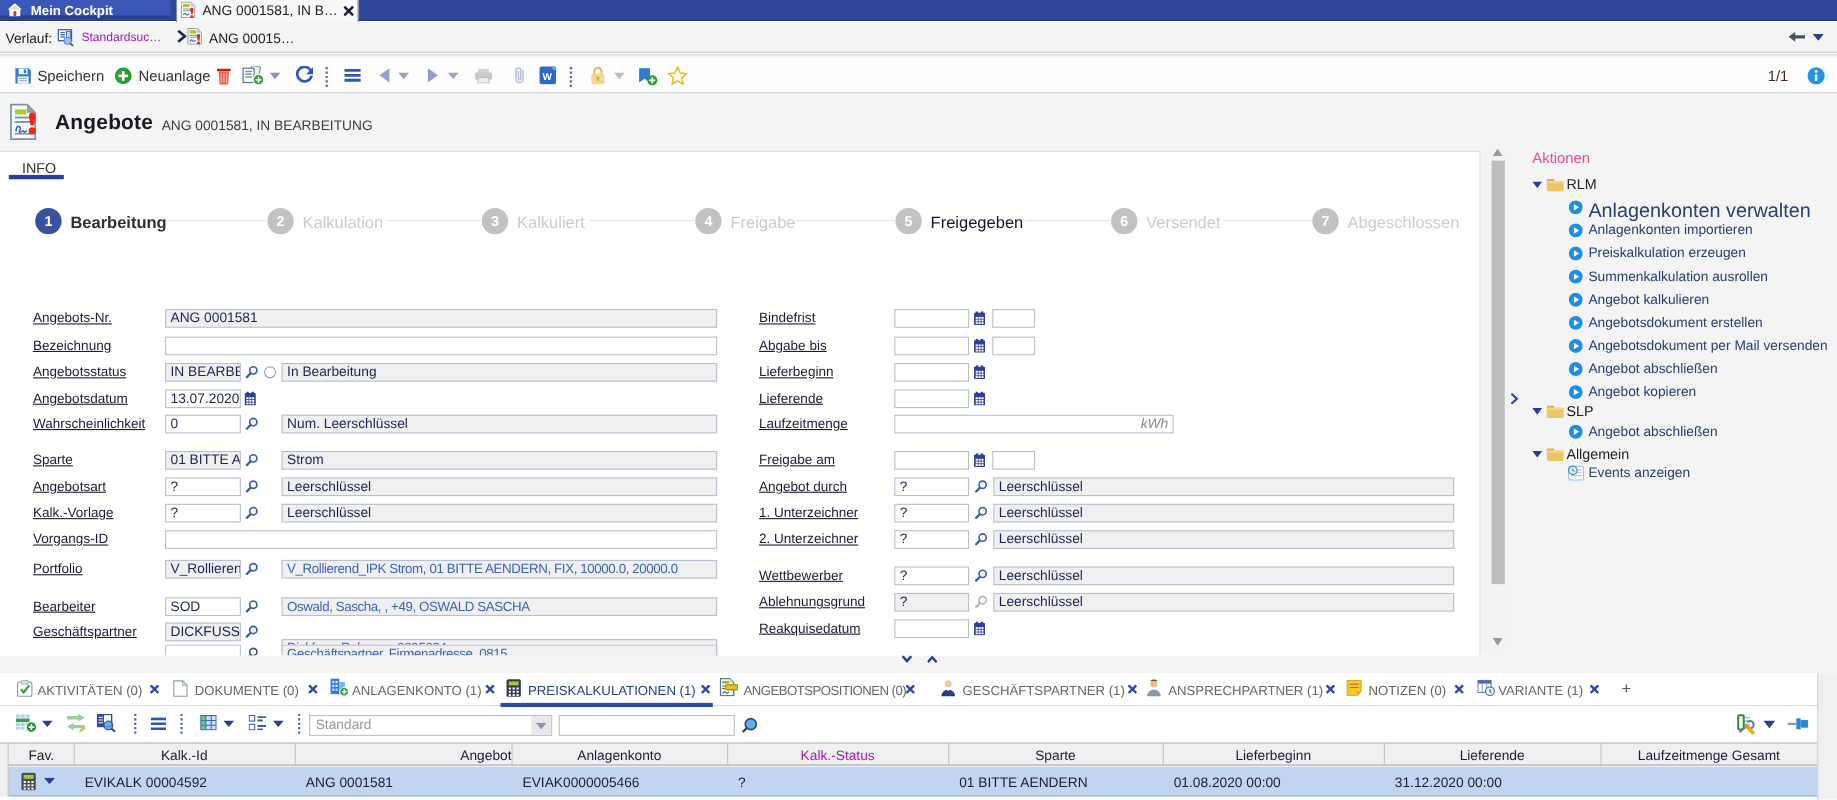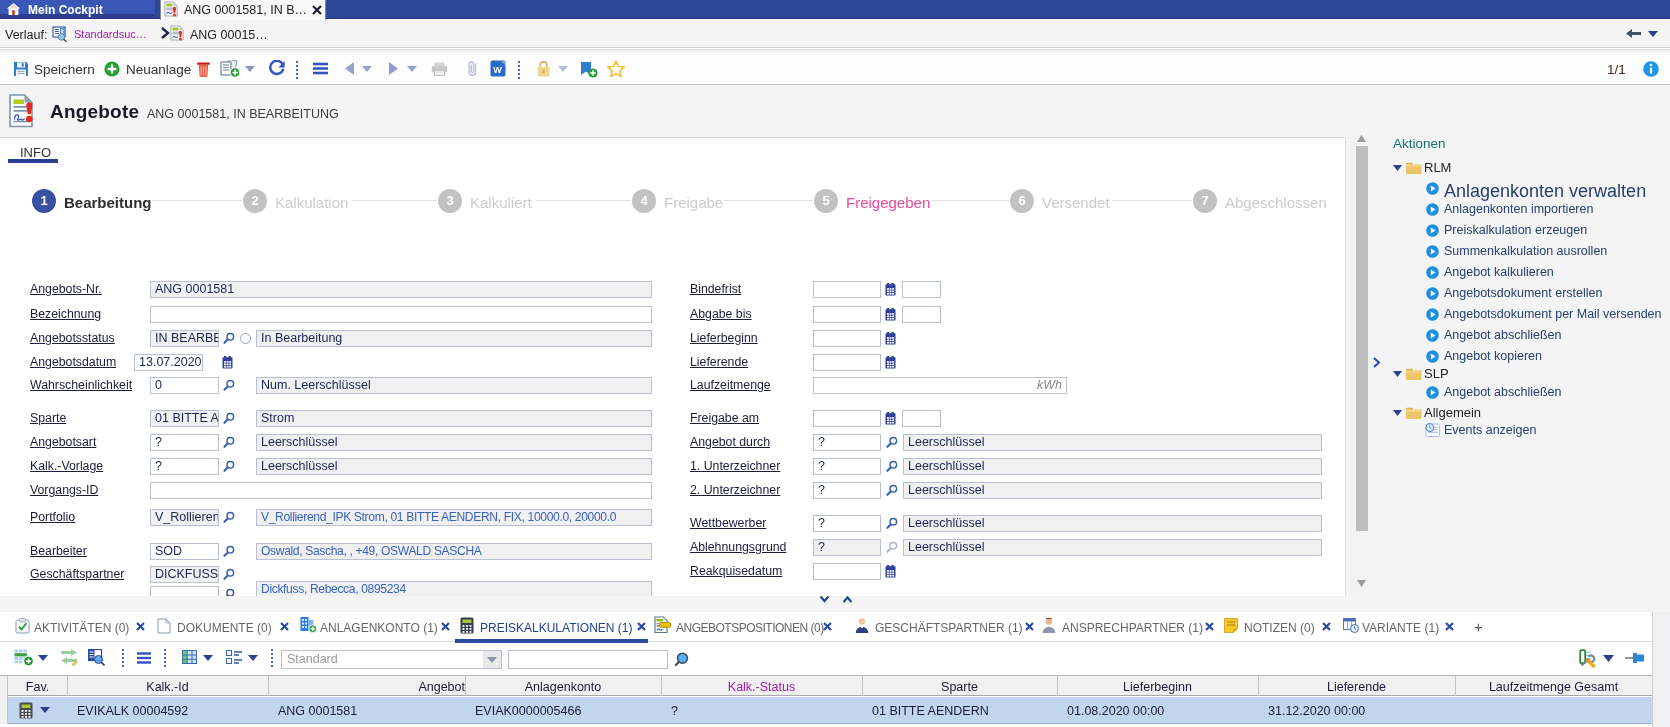--- a/index.html
+++ b/index.html
@@ -193,39 +193,39 @@
 <div class="abs" style="left:1112px;top:200px;width:80px;height:1px;background:#e2e2e2;"></div>
 <div class="abs" style="left:32px;top:189px;width:24px;height:24px;border-radius:50%;background:#3950a3;color:#fff;font-size:13px;font-weight:bold;text-align:center;line-height:24px;">1</div>
 <div class="abs" style="left:64px;top:194px;font-size:15px;font-weight:bold;color:#2f2f2f;">Bearbeitung</div>
 <div class="abs" style="left:243px;top:189px;width:24px;height:24px;border-radius:50%;background:#c2c2c2;color:#fff;font-size:13px;font-weight:bold;text-align:center;line-height:24px;">2</div>
 <div class="abs" style="left:275px;top:194px;font-size:15px;font-weight:normal;color:#caccce;">Kalkulation</div>
 <div class="abs" style="left:438px;top:189px;width:24px;height:24px;border-radius:50%;background:#c2c2c2;color:#fff;font-size:13px;font-weight:bold;text-align:center;line-height:24px;">3</div>
 <div class="abs" style="left:470px;top:194px;font-size:15px;font-weight:normal;color:#caccce;">Kalkuliert</div>
 <div class="abs" style="left:632px;top:189px;width:24px;height:24px;border-radius:50%;background:#c2c2c2;color:#fff;font-size:13px;font-weight:bold;text-align:center;line-height:24px;">4</div>
 <div class="abs" style="left:664px;top:194px;font-size:15px;font-weight:normal;color:#caccce;">Freigabe</div>
 <div class="abs" style="left:814px;top:189px;width:24px;height:24px;border-radius:50%;background:#c2c2c2;color:#fff;font-size:13px;font-weight:bold;text-align:center;line-height:24px;">5</div>
-<div class="abs" style="left:846px;top:194px;font-size:15px;font-weight:normal;color:#ec4899;">Freigegeben</div>
+<div class="abs" style="left:846px;top:194px;font-size:15px;font-weight:normal;color:#0f172a;">Freigegeben</div>
 <div class="abs" style="left:1010px;top:189px;width:24px;height:24px;border-radius:50%;background:#c2c2c2;color:#fff;font-size:13px;font-weight:bold;text-align:center;line-height:24px;">6</div>
 <div class="abs" style="left:1042px;top:194px;font-size:15px;font-weight:normal;color:#caccce;">Versendet</div>
 <div class="abs" style="left:1193px;top:189px;width:24px;height:24px;border-radius:50%;background:#c2c2c2;color:#fff;font-size:13px;font-weight:bold;text-align:center;line-height:24px;">7</div>
 <div class="abs" style="left:1225px;top:194px;font-size:15px;font-weight:normal;color:#caccce;">Abgeschlossen</div>
 <div class="lbl" style="left:30px;top:282px;">Angebots-Nr.</div>
 <div class="fld ro" style="left:150px;top:281px;width:502px;">ANG 0001581</div>
 <div class="lbl" style="left:30px;top:306.5px;">Bezeichnung</div>
 <div class="fld" style="left:150px;top:305.5px;width:502px;"></div>
 <div class="lbl" style="left:30px;top:330.5px;">Angebotsstatus</div>
 <div class="fld ro" style="left:150px;top:329.5px;width:69px;">IN BEARBEI</div>
 <svg class="abs" style="left:222px;top:331.5px;" width="13" height="13" viewBox="0 0 13 13">
     <circle cx="8.3" cy="4.7" r="3.3" fill="none" stroke="#3a5fae" stroke-width="1.5"></circle>
     <line x1="5.7" y1="7.5" x2="2.4" y2="10.8" stroke="#3a5fae" stroke-width="2.1" stroke-linecap="round"></line>
   </svg>
 <div class="abs" style="left:240px;top:332.5px;width:11px;height:11px;border:1px solid #9aa3ba;border-radius:50%;background:#fff;"></div>
 <div class="fld ro" style="left:256px;top:329.5px;width:396px;">In Bearbeitung</div>
 <div class="lbl" style="left:30px;top:354.5px;">Angebotsdatum</div>
-<div class="fld" style="left:134px;top:353.5px;width:69px;">13.07.2020</div>
+<div class="fld" style="left:150px;top:353.5px;width:69px;">13.07.2020</div>
 <svg class="abs" style="left:222px;top:355.5px;" width="11" height="13" viewBox="0 0 11 13">
     <rect x="0.5" y="1.3" width="10" height="11.2" rx="0.8" fill="#2e4196"></rect>
     <rect x="2" y="0" width="2.2" height="2.6" fill="#2e4196"></rect>
     <rect x="6.6" y="0" width="2.2" height="2.6" fill="#2e4196"></rect>
     <rect x="1.5" y="2.6" width="8" height="1.6" fill="#2e4196"></rect>
     <rect x="2.0" y="5.1" width="1.9" height="1.7" fill="#fff"></rect>
     <rect x="4.6" y="5.1" width="1.9" height="1.7" fill="#fff"></rect>
     <rect x="7.2" y="5.1" width="1.9" height="1.7" fill="#fff"></rect>
     <rect x="2.0" y="7.5" width="1.9" height="1.7" fill="#fff"></rect>
     <rect x="4.6" y="7.5" width="1.9" height="1.7" fill="#fff"></rect>
@@ -284,20 +284,21 @@
     <circle cx="8.3" cy="4.7" r="3.3" fill="none" stroke="#3a5fae" stroke-width="1.5"></circle>
     <line x1="5.7" y1="7.5" x2="2.4" y2="10.8" stroke="#3a5fae" stroke-width="2.1" stroke-linecap="round"></line>
   </svg>
 <div class="fld ro link" style="left:256px;top:566.3px;width:396px;margin-top:15px;">Dickfuss, Rebecca, 0895234</div>
 <div class="abs" style="left:0;top:586px;width:1345px;height:9.5px;overflow:hidden;">
 <div class="abs" style="left:150px;top:0;width:69px;height:17px;border:1px solid #b9bfd1;background:#fff;"></div>
 <svg class="abs" style="left:222px;top:2px;" width="13" height="13" viewBox="0 0 13 13">
       <circle cx="8.3" cy="4.7" r="3.3" fill="none" stroke="#3a52a0" stroke-width="1.5"></circle>
       <line x1="5.7" y1="7.5" x2="2.4" y2="10.8" stroke="#3a52a0" stroke-width="2.1" stroke-linecap="round"></line>
     </svg>
+<div class="abs" style="left:256px;top:0;width:396px;height:17px;border:1px solid #b9bfd1;background:#f0f0f1;font-size:12.1px;letter-spacing:-0.35px;color:#3a64ba;line-height:15px;padding-left:4px;">Geschäftspartner, Firmenadresse, 0815</div>
 </div>
 <div class="lbl" style="left:690px;top:282px;">Bindefrist</div>
 <div class="fld" style="left:813px;top:281px;width:68px;"></div>
 <svg class="abs" style="left:885px;top:283px;" width="11" height="13" viewBox="0 0 11 13">
     <rect x="0.5" y="1.3" width="10" height="11.2" rx="0.8" fill="#2e4196"></rect>
     <rect x="2" y="0" width="2.2" height="2.6" fill="#2e4196"></rect>
     <rect x="6.6" y="0" width="2.2" height="2.6" fill="#2e4196"></rect>
     <rect x="1.5" y="2.6" width="8" height="1.6" fill="#2e4196"></rect>
     <rect x="2.0" y="5.1" width="1.9" height="1.7" fill="#fff"></rect>
     <rect x="4.6" y="5.1" width="1.9" height="1.7" fill="#fff"></rect>
@@ -441,21 +442,21 @@
     <path d="M4.5 0 L9 7 L0 7 Z" fill="#9b9b9b"></path>
   </svg>
 <div class="abs" style="left:1356px;top:146px;width:12px;height:385px;background:#bdbdbd;"></div>
 <svg class="abs" style="left:1357px;top:580px;" width="9" height="7" viewBox="0 0 9 7">
     <path d="M0 0 L9 0 L4.5 7 Z" fill="#9b9b9b"></path>
   </svg>
 <div class="abs" style="left:1372px;top:137px;width:298px;height:458.5px;background:#f4f4f5;"></div>
 <svg class="abs" style="left:1372px;top:357px;" width="9" height="11" viewBox="0 0 9 11">
     <path d="M2 1 L7 5.5 L2 10" fill="none" stroke="#2b4aa5" stroke-width="2"></path>
   </svg>
-<div class="abs" style="left:1393px;top:136px;font-size:13.5px;color:#0f766e;">Aktionen</div>
+<div class="abs" style="left:1393px;top:136px;font-size:13.5px;color:#ec4899;">Aktionen</div>
 <svg class="abs" style="left:1393px;top:165px;" width="9" height="6" viewBox="0 0 9 6">
     <path d="M0 0 L9 0 L4.5 6 Z" fill="#2c3e8e"></path>
   </svg>
 <svg class="abs" style="left:1406px;top:162px;" width="16" height="12" viewBox="0 0 16 12">
     <rect x="0" y="0.8" width="7" height="4" rx="1" fill="#dfaf4f"></rect>
     <rect x="0" y="2.6" width="15.5" height="9.4" rx="1.2" fill="#ecc566"></rect>
     <rect x="0" y="2.6" width="15.5" height="2" fill="#f3d68b"></rect>
   </svg>
 <div class="abs" style="left:1424px;top:160px;font-size:13px;color:#222;">RLM</div>
 <svg class="abs" style="left:1426px;top:181.5px;" width="13" height="13" viewBox="0 0 13 13">

